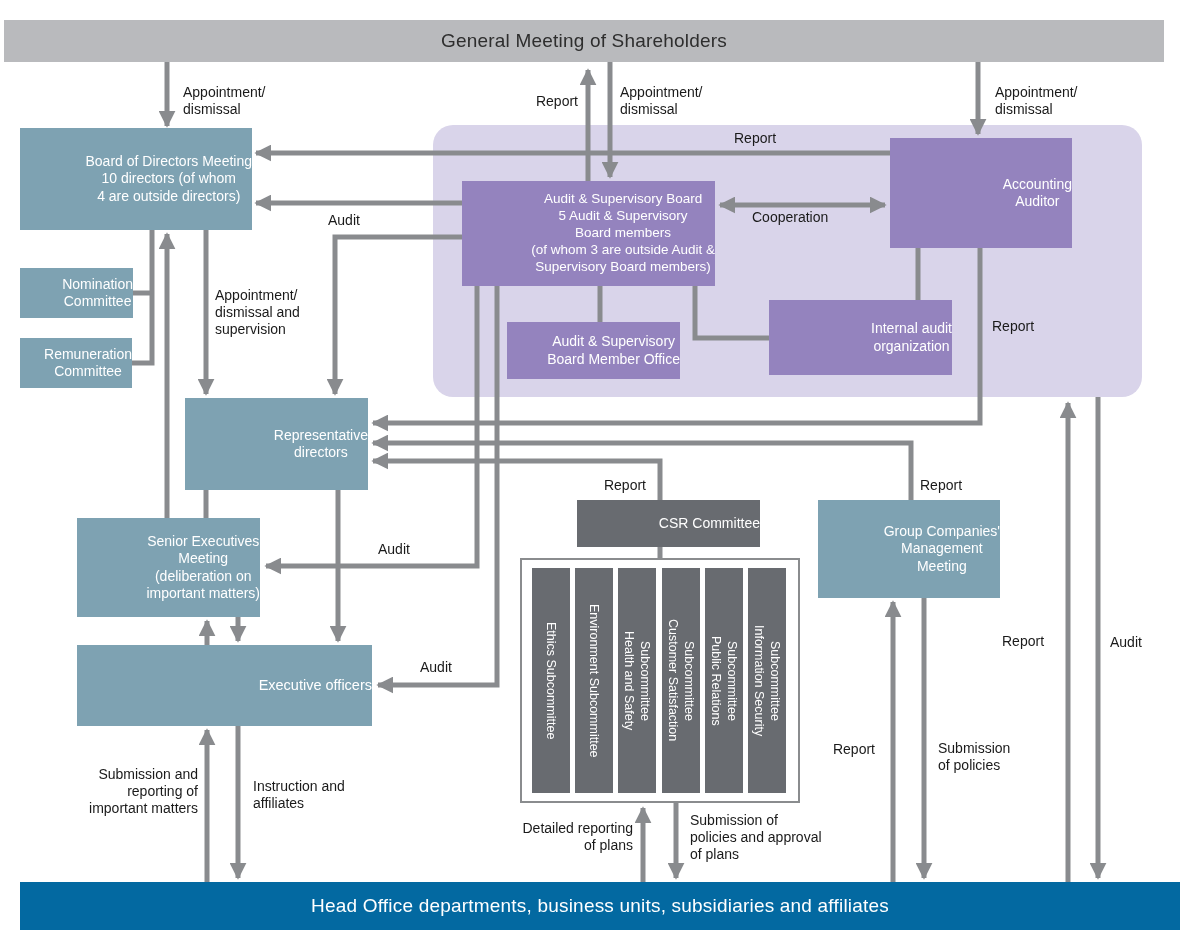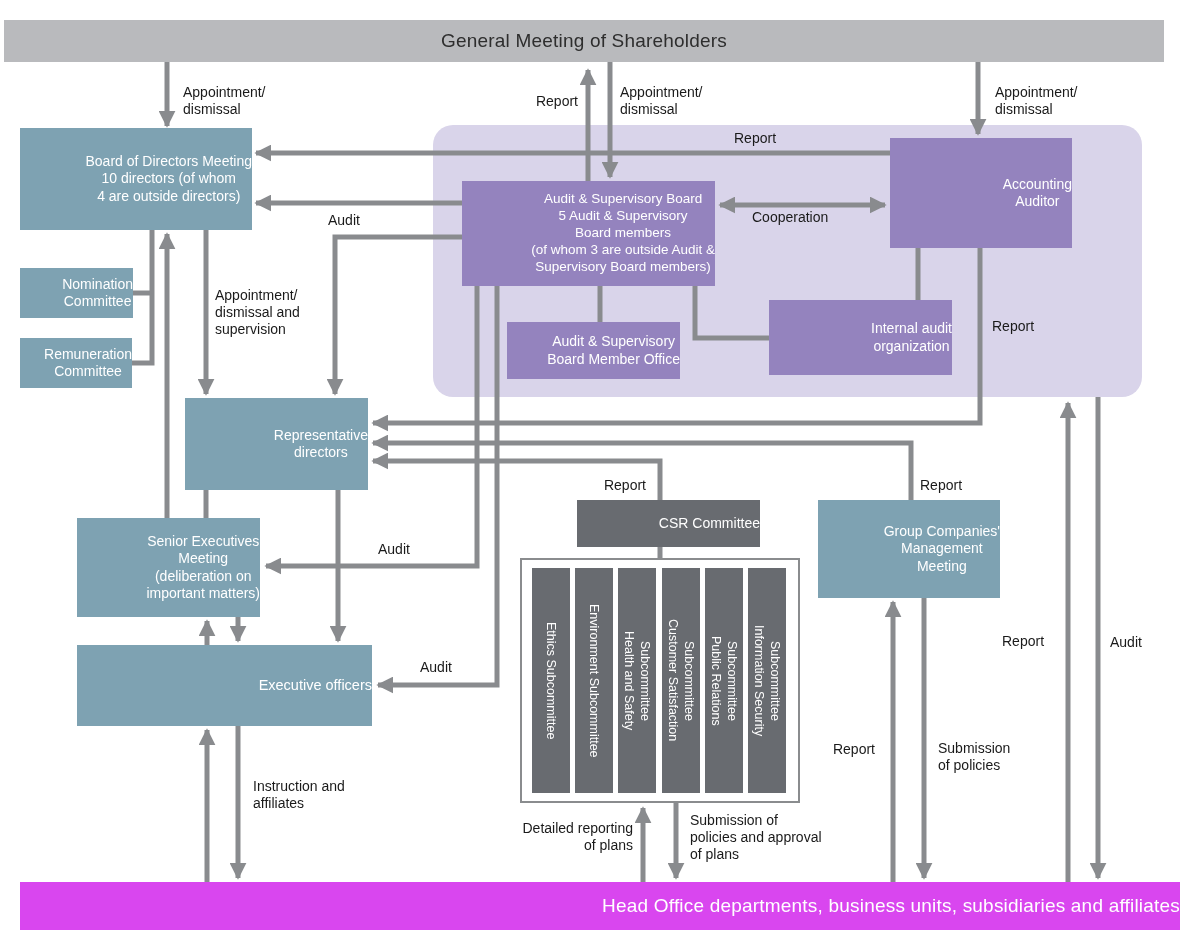--- a/index.html
+++ b/index.html
@@ -6,21 +6,21 @@
   #canvas{
     position:relative;width:1200px;height:950px;background:#ffffff;
     font-family:"Liberation Sans","DejaVu Sans",sans-serif;overflow:hidden;
   }
   .abs{position:absolute;box-sizing:border-box;}
   .bar{
     display:flex;align-items:center;justify-content:center;
     font-size:19px;letter-spacing:.2px;
   }
   #topBar{background:#b9babd;color:#2e2e2e;}
-  #bottomBar{background:#d946ef;color:#ffffff;justify-content:flex-end;}
+  #bottomBar{background:#0369a1;color:#ffffff;}
   .zone{background:#d9d4ea;border-radius:20px;}
   .box{
     display:flex;align-items:center;justify-content:flex-end;text-align:center;
     color:#ffffff;font-size:14px;line-height:1.25;white-space:pre-line;
   }
   .teal{background:#7ea2b2;}
   .purple{background:#9483be;}
   .dark{background:#686b70;}
   .subwrap{background:#ffffff;border:2px solid #8a8c8e;}
   .subbar{
@@ -189,20 +189,23 @@
 supervision</div>
   <div class="lbl r" style="left:564px;top:477px;width:82px;">Report</div>
   <div class="lbl" style="left:920px;top:477px;">Report</div>
   <div class="lbl" style="left:378px;top:541px;">Audit</div>
   <div class="lbl" style="left:420px;top:659px;">Audit</div>
   <div class="lbl" style="left:1002px;top:633px;">Report</div>
   <div class="lbl" style="left:1110px;top:634px;">Audit</div>
   <div class="lbl r" style="left:795px;top:741px;width:80px;">Report</div>
   <div class="lbl" style="left:938px;top:740px;">Submission
 of policies</div>
+  <div class="lbl r" style="left:58px;top:766px;width:140px;">Submission and
+reporting of
+important matters</div>
   <div class="lbl" style="left:253px;top:778px;">Instruction and
 affiliates</div>
   <div class="lbl r" style="left:498px;top:820px;width:135px;">Detailed reporting
 of plans</div>
   <div class="lbl" style="left:690px;top:812px;">Submission of
 policies and approval
 of plans</div>
 
 </div>
 

